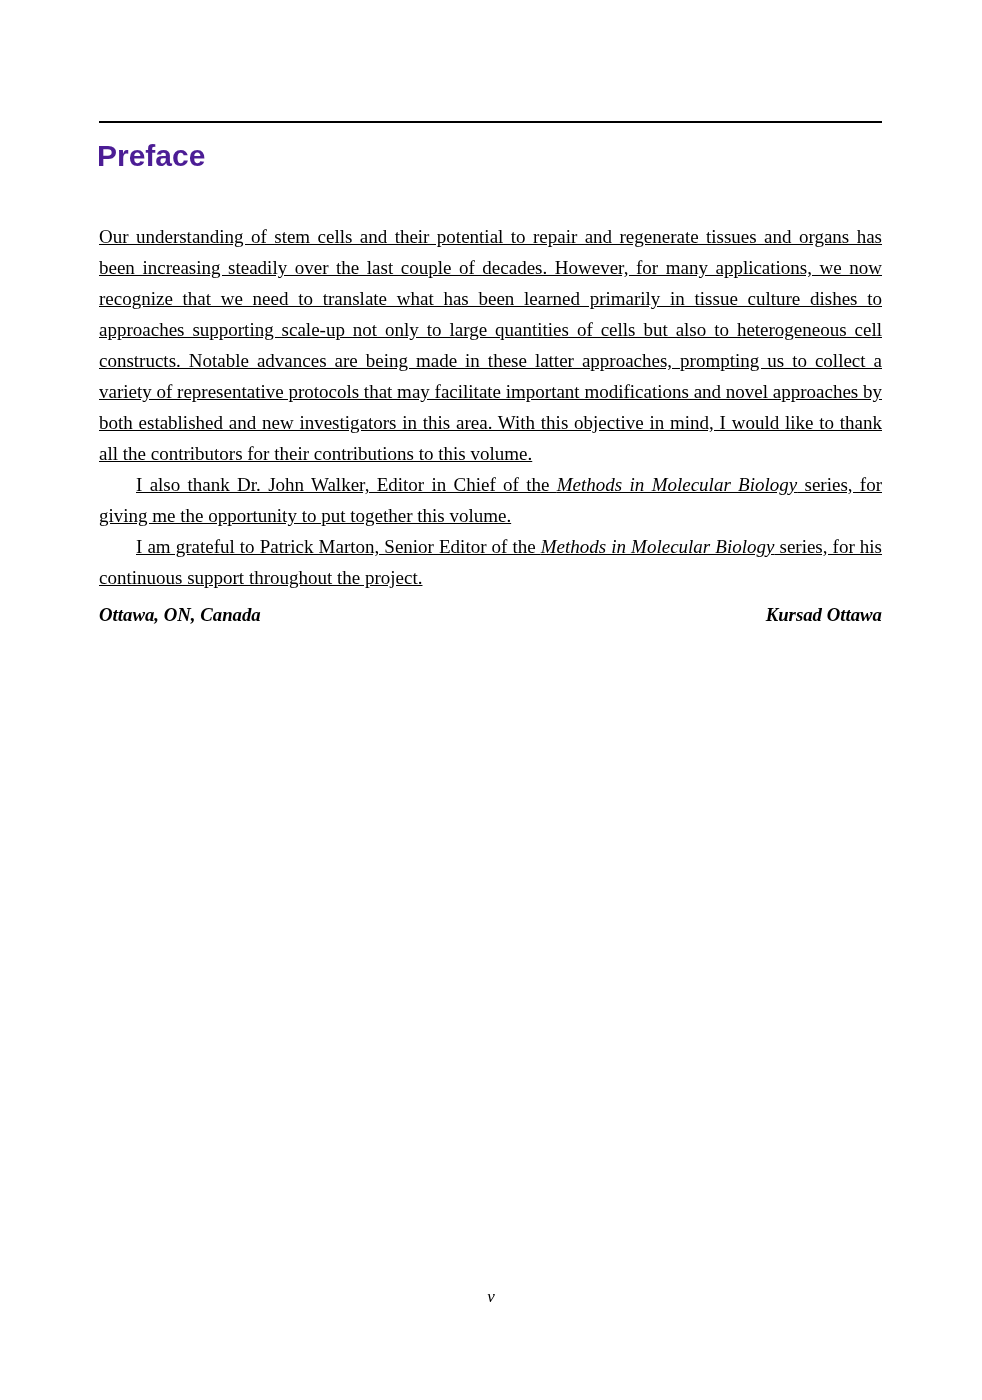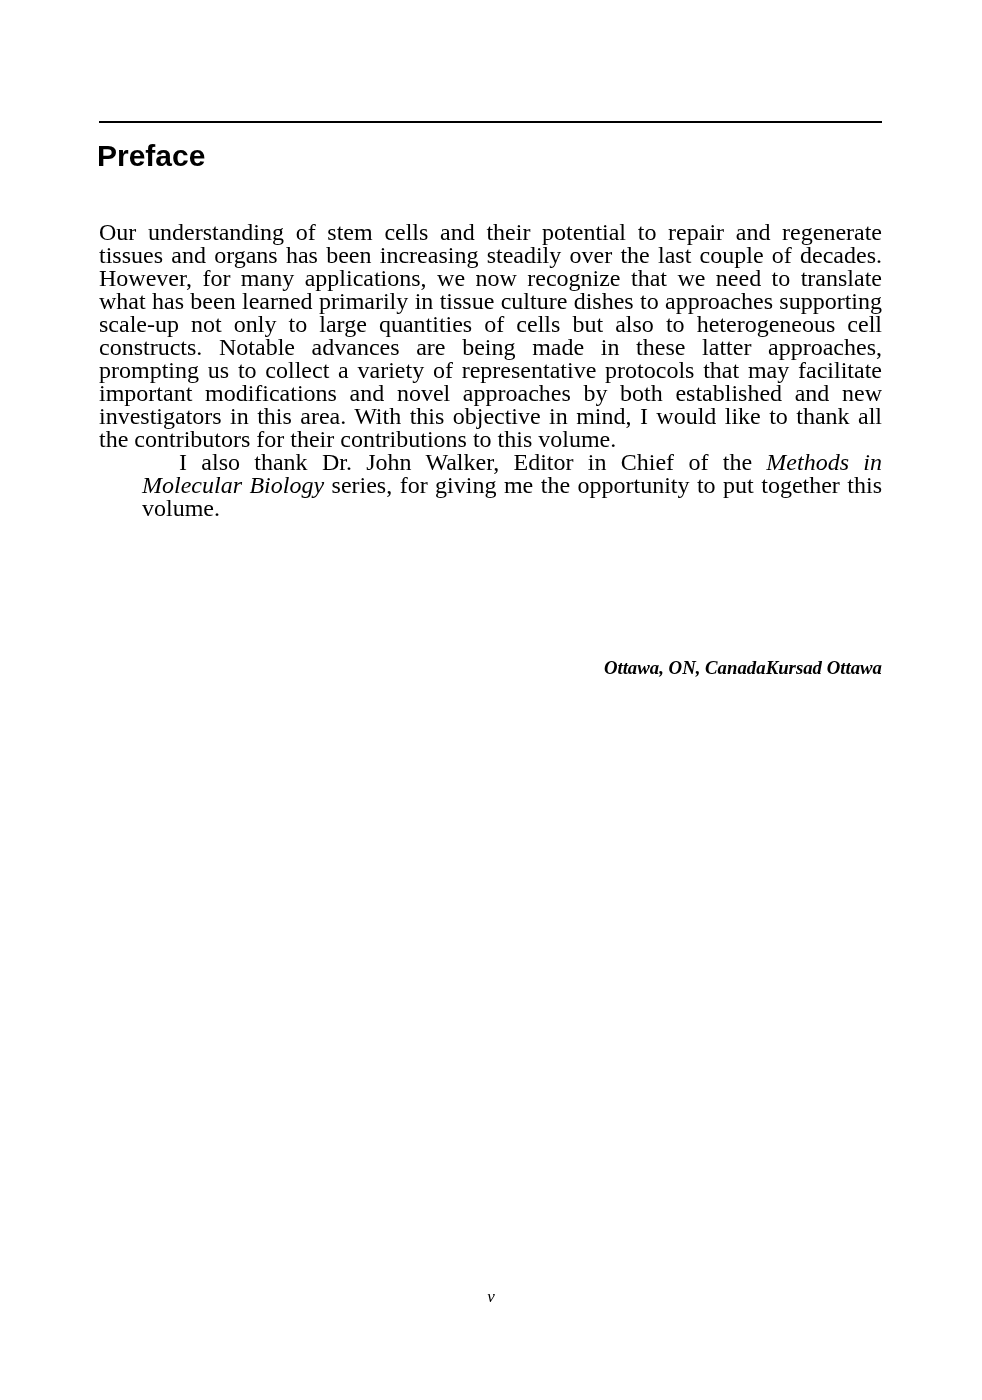--- a/index.html
+++ b/index.html
@@ -28,50 +28,50 @@
     }
     .title {
       position: absolute;
       top: 139px;
       left: 97px;
       margin: 0;
       font-family: "Liberation Sans", sans-serif;
       font-weight: bold;
       font-size: 30px;
       letter-spacing: 0px;
-      color: #000000;
+      color: #4c1d95;
     }
     .body-block {
       position: absolute;
       top: 221px;
       left: 99px;
       width: 783px;
-      font-size: 24px;
-      line-height: 23px;
+      font-size: 19px;
+      line-height: 31px;
       text-align: justify;
       color: #000000;
+      text-decoration: underline;
     }
     .body-block p {
       margin: 0;
       padding: 0;
     }
     .body-block p.indent {
       text-indent: 37px;
-      margin-left: 43px;
     }
     .body-block em {
       font-style: italic;
     }
     .signature {
       position: absolute;
-      top: 657px;
+      top: 604px;
       left: 99px;
       width: 783px;
       display: flex;
-      justify-content: flex-end;
+      justify-content: space-between;
       font-size: 18.8px;
       font-style: italic;
       font-weight: bold;
     }
     .page-number {
       position: absolute;
       top: 1287px;
       left: 0;
       width: 982px;
       text-align: center;
@@ -87,20 +87,21 @@
   <hr class="rule">
 
   <h1 class="title">Preface</h1>
 
   <div class="body-block">
 
     <p><span>Our understanding of stem cells and their potential to repair and regenerate tissues and organs has been increasing steadily over the last couple of decades. However, for many applications, we now recognize that we need to translate what has been learned primarily in tissue culture dishes to approaches supporting scale-up not only to large quantities of cells but also to heterogeneous cell constructs. Notable advances are being made in these latter approaches, prompting us to collect a variety of representative protocols that may facilitate important modifications and novel approaches by both established and new investigators in this area. With this objective in mind, I would like to thank all the contributors for their contributions to this volume.</span></p>
 
     <p class="indent"><span>I also thank Dr. John Walker, Editor in Chief of the </span><em>Methods in Molecular Biology</em><span> series, for giving me the opportunity to put together this volume.</span></p>
 
+    <p class="indent"><span>I am grateful to Patrick Marton, Senior Editor of the </span><em>Methods in Molecular Biology</em><span> series, for his continuous support throughout the project.</span></p>
 
 
   </div>
 
   <div class="signature">
     <span>Ottawa, ON, Canada</span>
     <span>Kursad Ottawa</span>
   </div>
 
   <div class="page-number">v</div>

